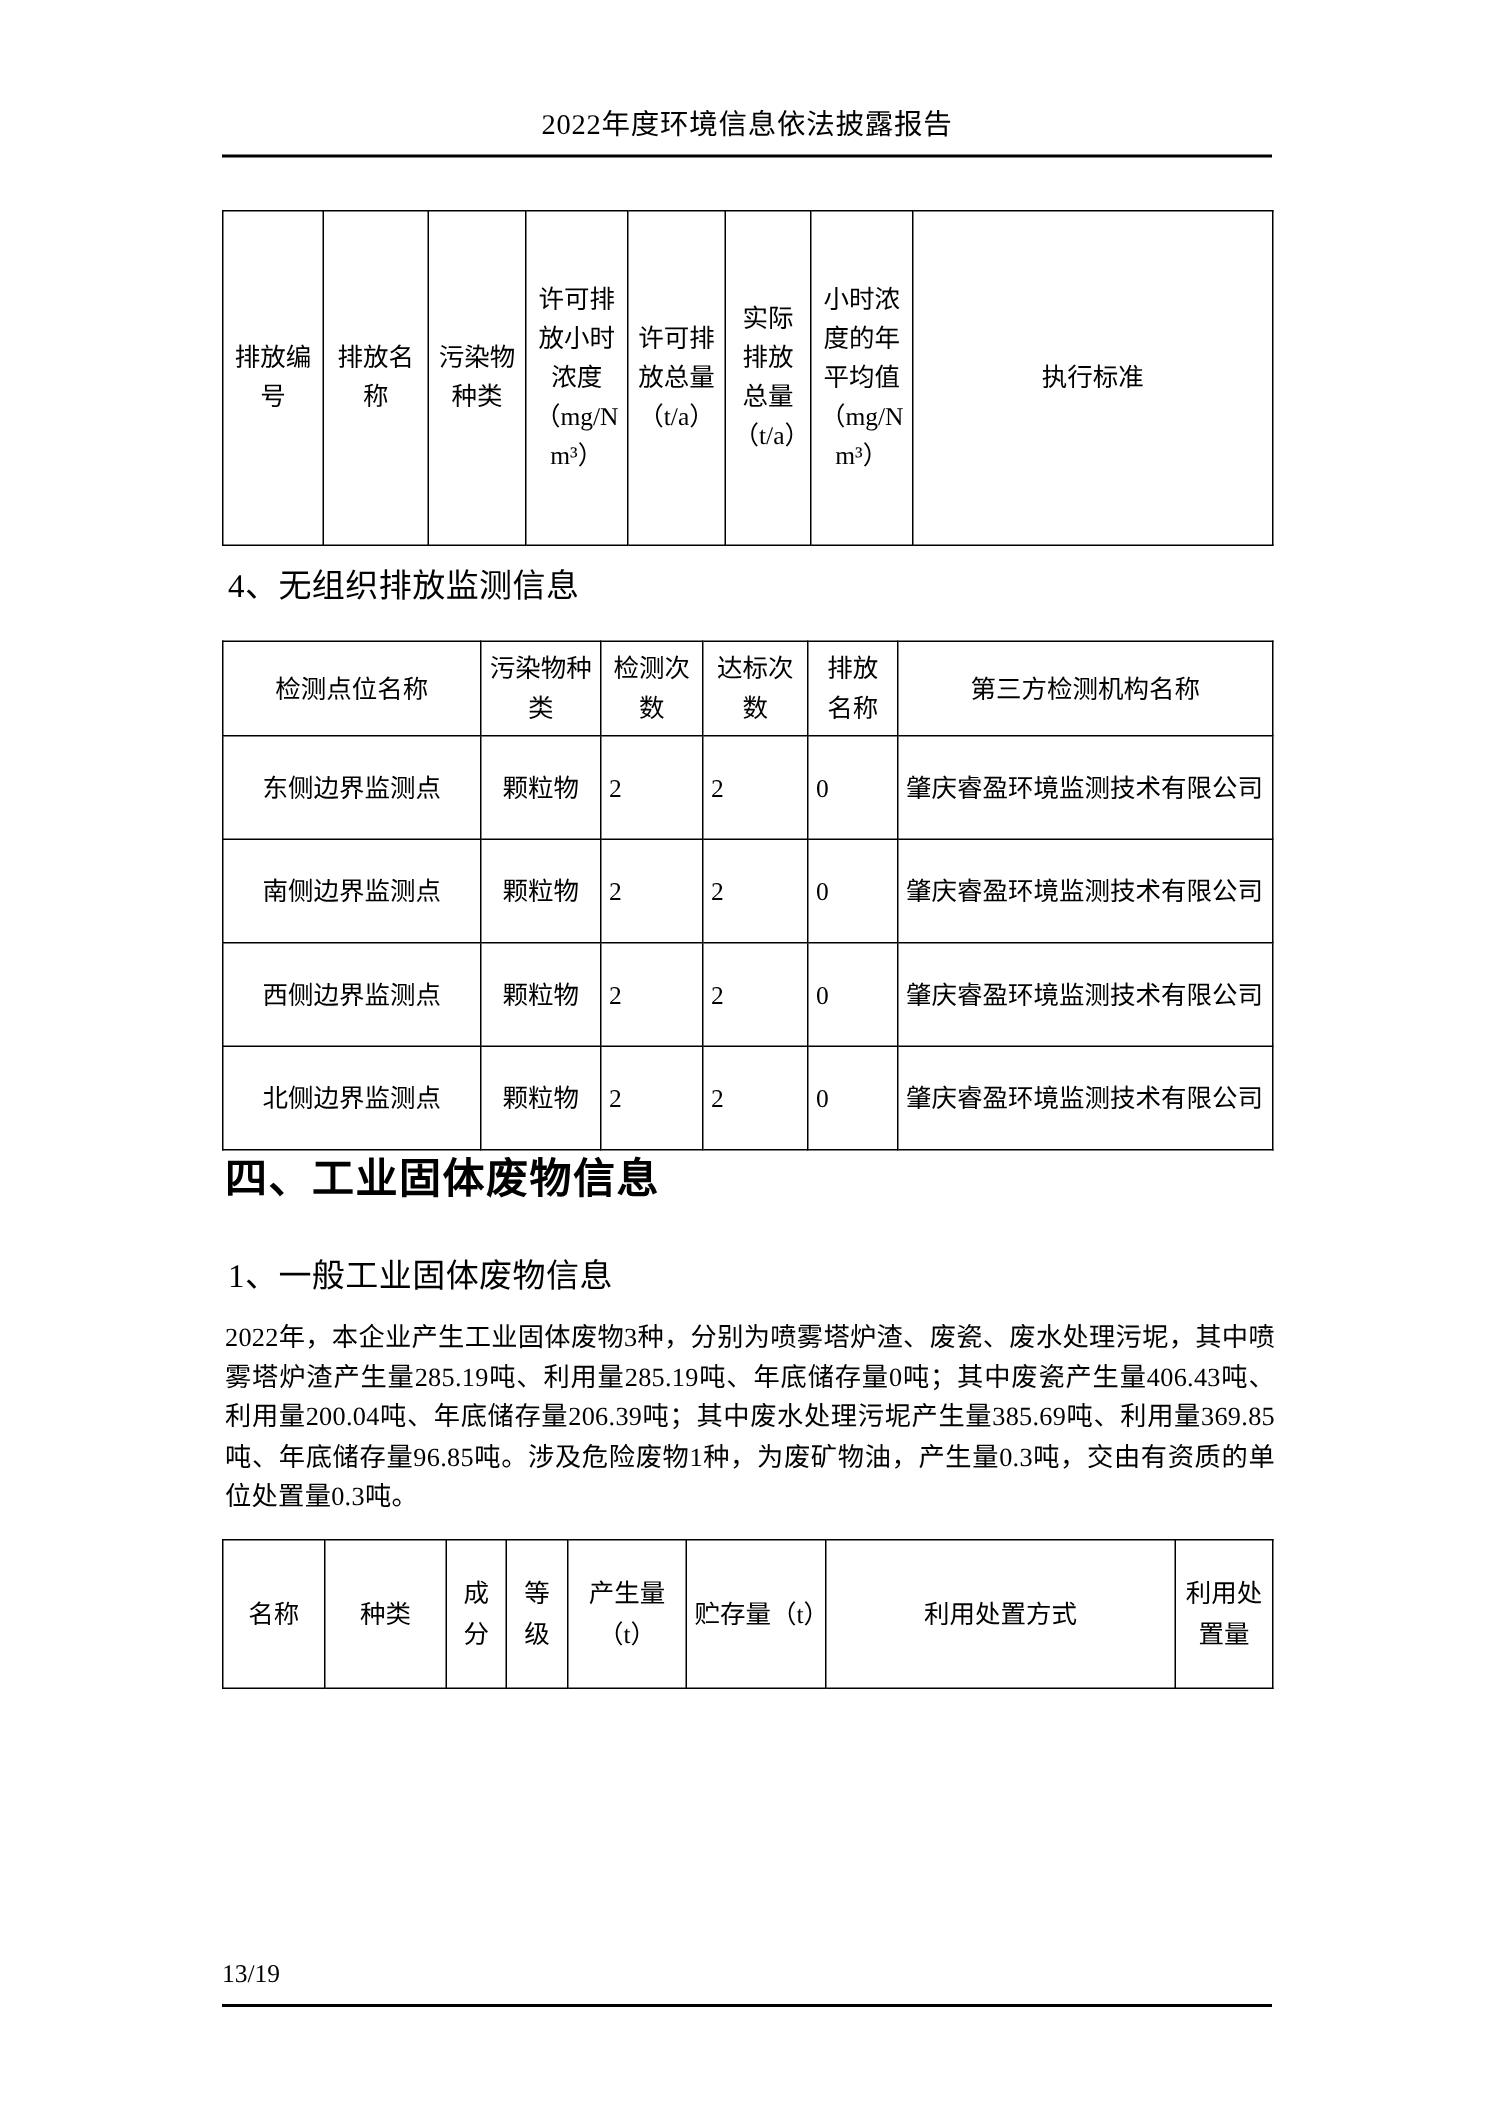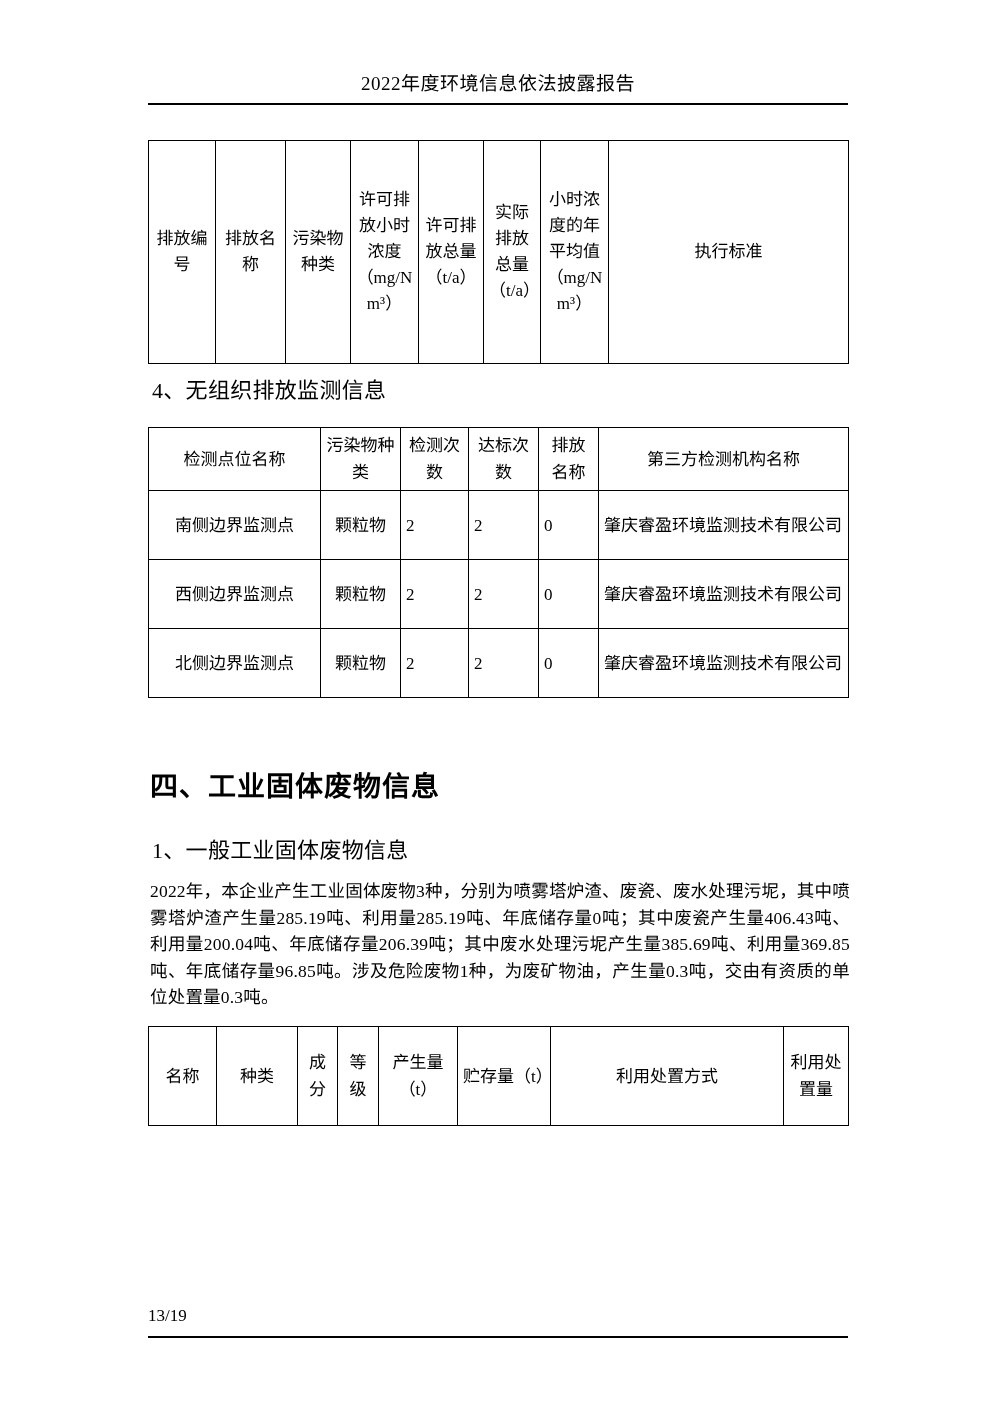--- a/index.html
+++ b/index.html
@@ -201,20 +201,28 @@
     <tbody>
       <tr class="head">
         <td class="c">检测点位名称</td>
         <td class="c">污染物种类</td>
         <td class="c">检测次数</td>
         <td class="c">达标次数</td>
         <td class="c">排放名称</td>
         <td class="c">第三方检测机构名称</td>
       </tr>
 
+      <tr class="body">
+        <td class="c">东侧边界监测点</td>
+        <td class="c">颗粒物</td>
+        <td class="l">2</td>
+        <td class="l">2</td>
+        <td class="l">0</td>
+        <td class="l">肇庆睿盈环境监测技术有限公司</td>
+      </tr>
 
       <tr class="body">
         <td class="c">南侧边界监测点</td>
         <td class="c">颗粒物</td>
         <td class="l">2</td>
         <td class="l">2</td>
         <td class="l">0</td>
         <td class="l">肇庆睿盈环境监测技术有限公司</td>
       </tr>
 

